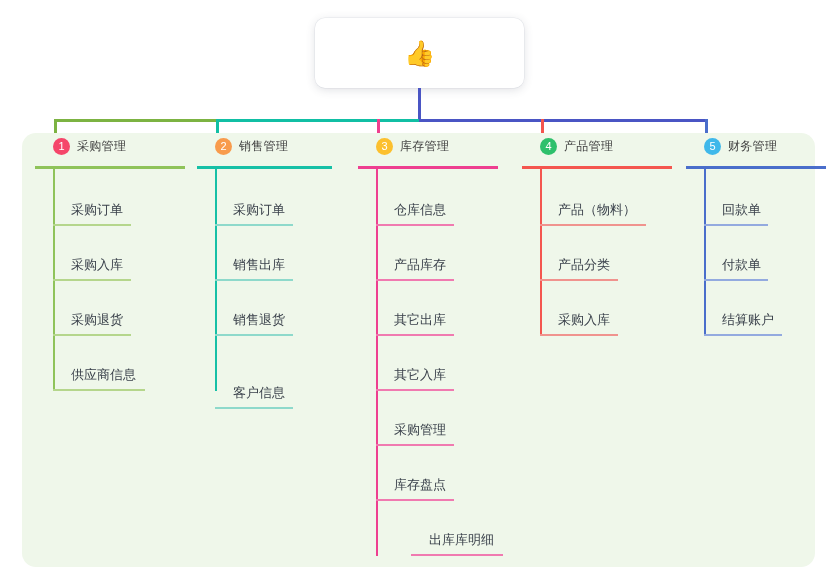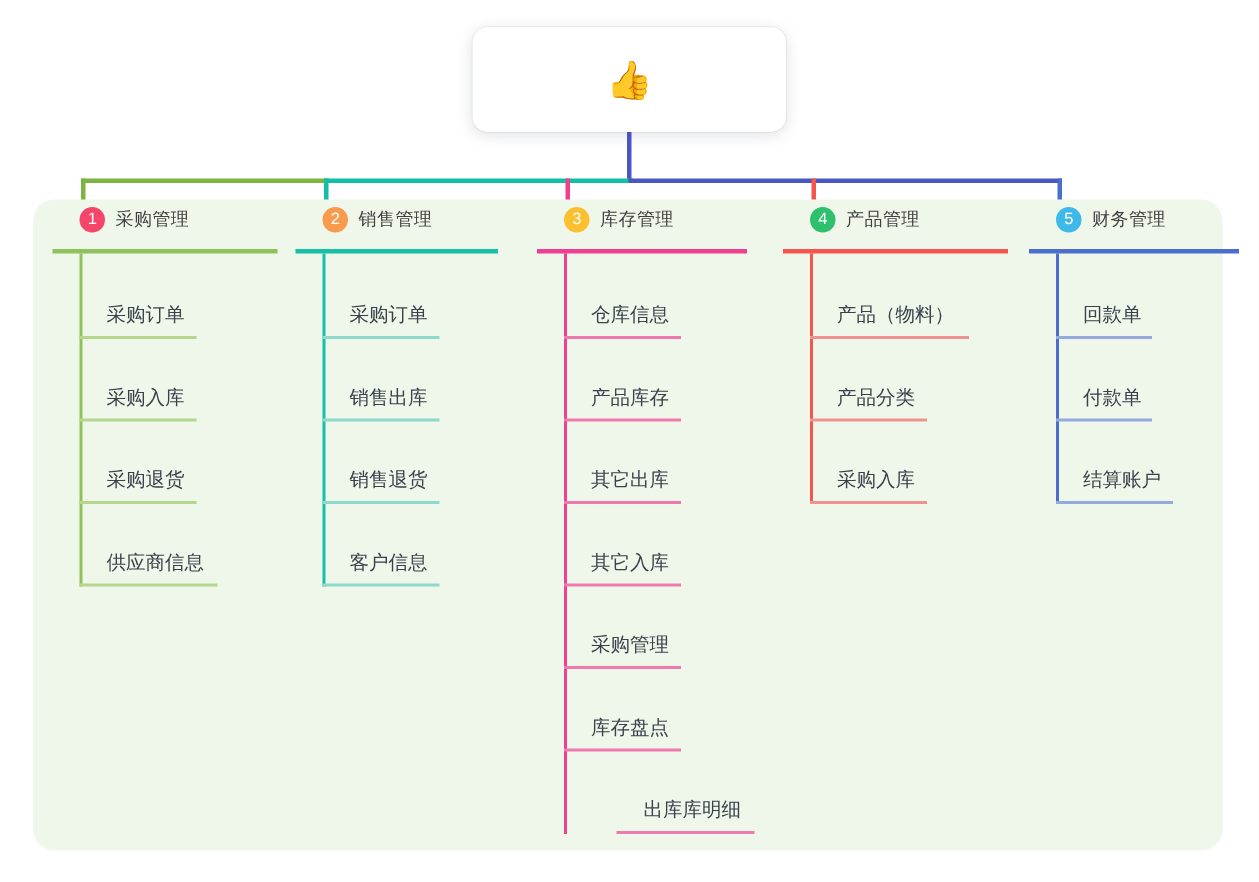--- a/index.html
+++ b/index.html
@@ -198,21 +198,21 @@
             <div class="item-rule" style="width: 78px; background: rgb(142, 217, 203);"></div>
           </div>
           <div class="item" style="top: 93px; width: 117px; height: 55px; padding-left: 44px;">
             <span class="item-label">销售出库</span>
             <div class="item-rule" style="width: 78px; background: rgb(142, 217, 203);"></div>
           </div>
           <div class="item" style="top: 148px; width: 117px; height: 55px;">
             <span class="item-label">销售退货</span>
             <div class="item-rule" style="width: 78px; background: rgb(142, 217, 203);"></div>
           </div>
-          <div class="item" style="top: 203px; width: 117px; height: 55px;">
+          <div class="item" style="top: 203px; width: 117px; height: 73px;">
             <span class="item-label">客户信息</span>
             <div class="item-rule" style="width: 78px; background: rgb(142, 217, 203);"></div>
           </div>
         </div>
         <div class="column" style="left: 336px; width: 140px;">
           <div class="col-header">
             <span class="badge" style="background: rgb(252, 192, 46);">3</span>
             <span class="col-title">库存管理</span>
           </div>
           <div class="header-rule" style="width: 140px; background: rgb(238, 63, 144);"></div>

